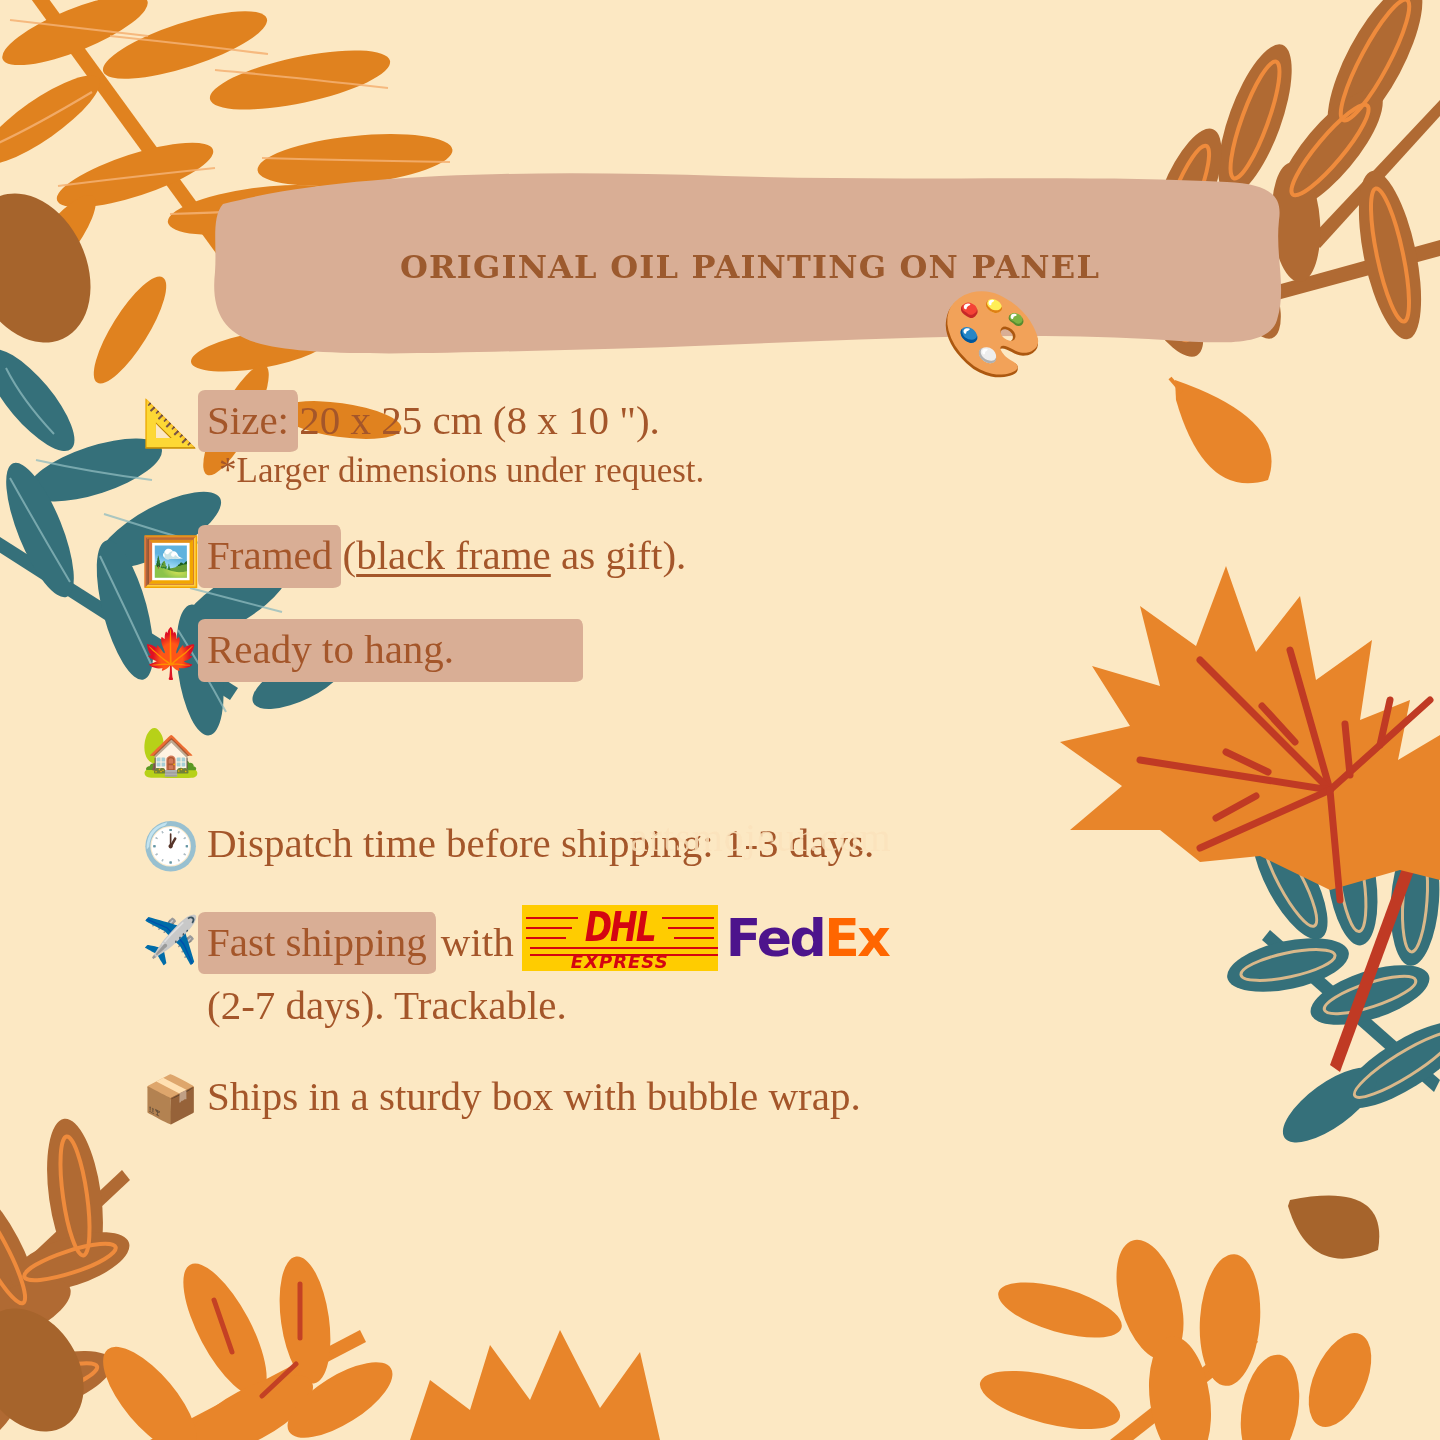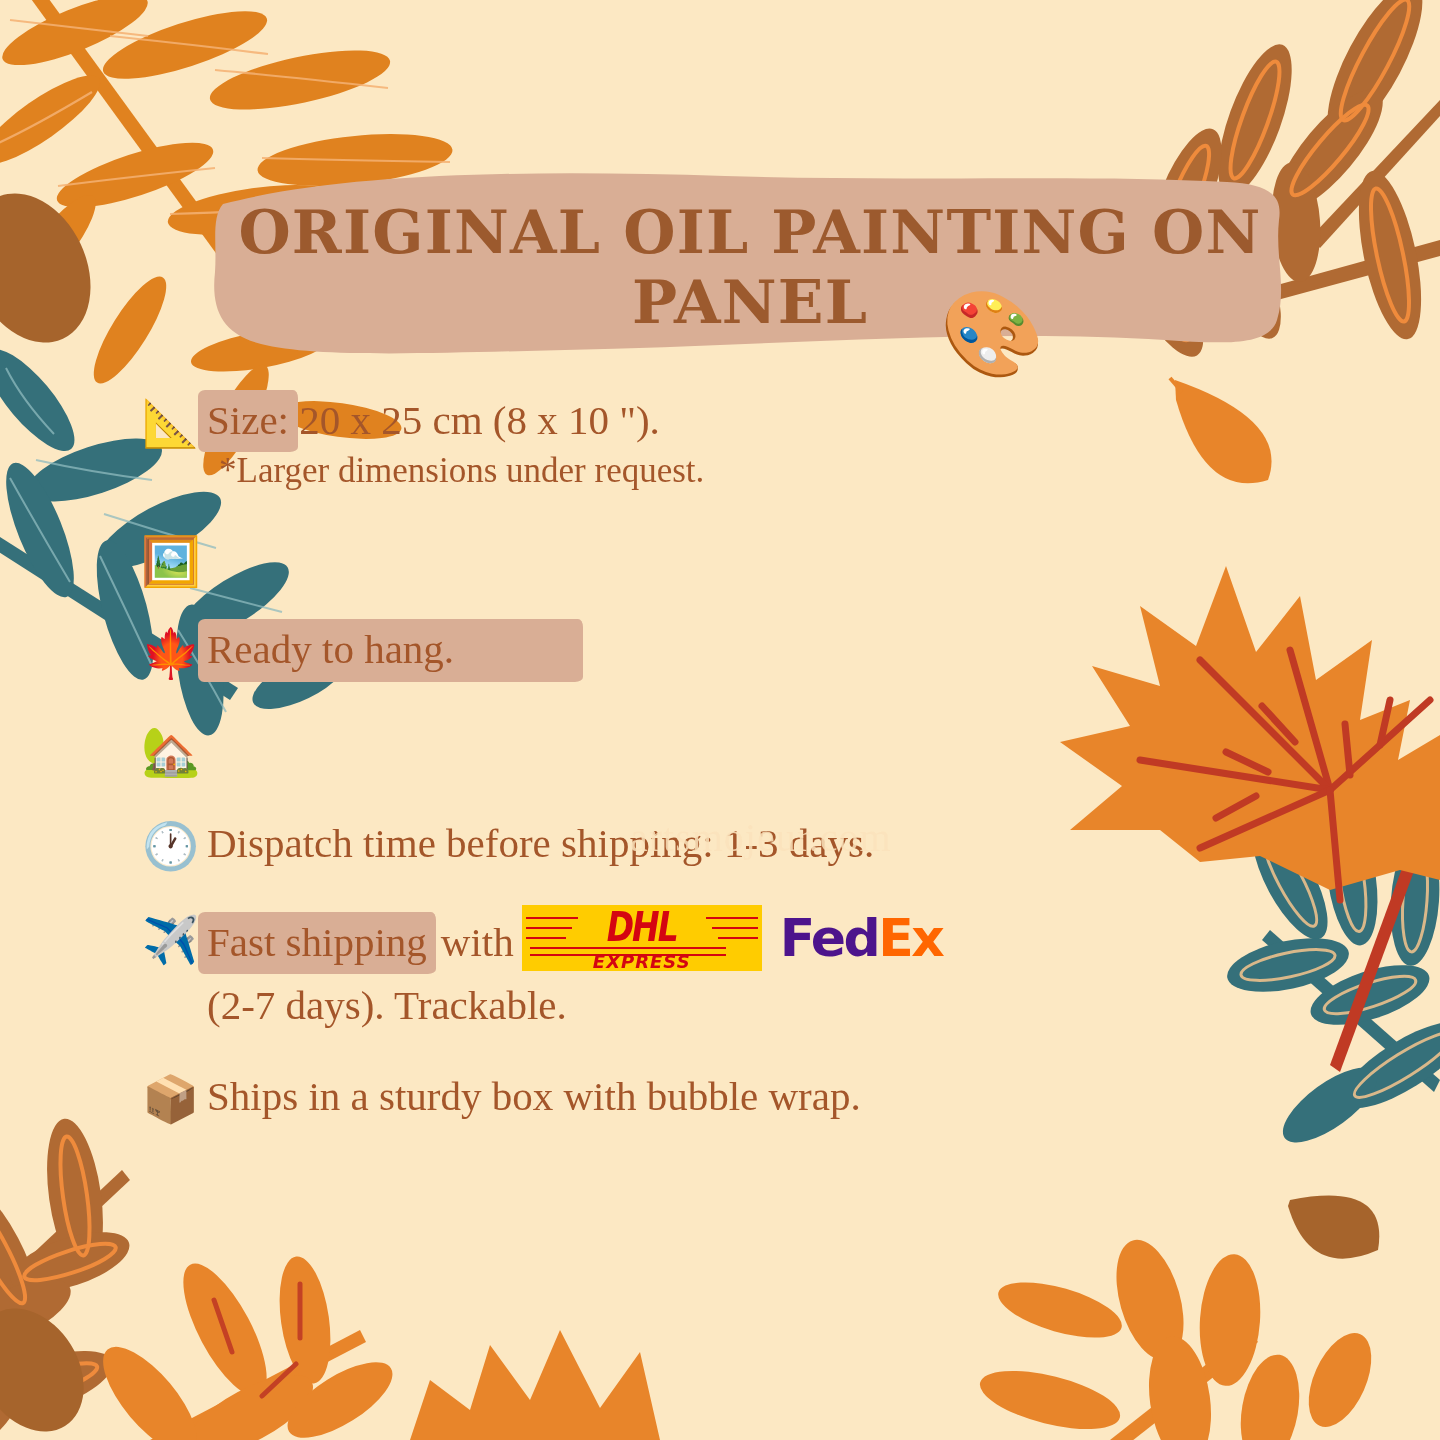--- a/index.html
+++ b/index.html
@@ -15,21 +15,21 @@
 
   
   #title-block{position:absolute;left:205px;top:168px;width:1090px;height:190px;}
   #title-stroke{position:absolute;left:0;top:0;width:1090px;height:190px;}
   #title-text{
     position:absolute;left:0;top:0;width:1090px;height:190px;
     display:flex;align-items:center;justify-content:center;
     color:#9C5A2E;
     font-family:"DejaVu Serif", serif;
     font-weight:700;
-    font-size:60px;
+    font-size:32px;
     letter-spacing:1.2px;
     text-align:center;
     padding-top:8px;
     box-sizing:border-box;
   }
 
   
   #list{position:absolute;left:135px;top:388px;width:1180px;}
   .row{position:relative;display:flex;align-items:flex-start;}
   .ico{
@@ -55,40 +55,40 @@
     left:-9px;right:-9px;top:-6px;bottom:-8px;
     background:#D9AE95;
     border-radius:7px 5px 8px 6px/6px 8px 5px 7px;
     filter:blur(0.4px);
   }
   .ul{ text-decoration:underline; text-decoration-thickness:3px; text-underline-offset:5px;}
 
   
   .logos{display:inline-flex;align-items:center;gap:8px;vertical-align:middle;position:relative;top:-4px;}
   .dhl{
-    width:240px;height:66px;background:#FFCC00;position:relative;overflow:hidden;
+    width:196px;height:66px;background:#FFCC00;position:relative;overflow:hidden;
     display:inline-block;
   }
   .dhl .word{
     position:absolute;left:0;right:0;top:4px;text-align:center;
     color:#D40511;font-family:"DejaVu Sans", sans-serif;font-weight:700;font-style:italic;
     font-size:33px;letter-spacing:-2px;line-height:36px;
     transform:scaleY(1.25);
   }
   .dhl .exp{
     position:absolute;left:0;right:0;bottom:2px;text-align:center;
     color:#D40511;font-family:"DejaVu Sans", sans-serif;font-weight:700;font-style:italic;
     font-size:18px;letter-spacing:1px;line-height:14px;
   }
   .dhl .ln{position:absolute;height:2px;background:#D40511;}
   .fedex{
     display:inline-block;font-family:"DejaVu Sans", sans-serif;font-weight:700;
     font-size:52px;letter-spacing:-2.5px;line-height:56px;
   }
-  .fedex .fed{color:#4D148C;margin-left:10px;}
+  .fedex .fed{color:#4D148C;}
   .fedex .ex{color:#FF6600;}
   .ups{width:100px;height:116px;position:relative;display:inline-block;}
 
   #watermark{
     position:absolute;left:630px;top:814px;
     font-size:40px;color:#FBE3BC;
     font-family:"Liberation Serif", serif;
     letter-spacing:1px;
     white-space:nowrap;
     opacity:.85;
@@ -320,20 +320,23 @@
       </div>
     </div>
 
     <div class="row" style="margin-bottom:40px;">
       <div class="ico"></div>
       <div class="txt sub" style="padding-left:12px;">*Larger dimensions under request.</div>
     </div>
 
     <div class="row" style="margin-bottom:40px;">
       <div class="ico" style="font-size:48px;padding-top:6px;">🖼️</div>
+      <div class="txt">
+        <span class="hl"><span>Framed</span></span><span>  (</span><span class="ul">black frame</span><span> as gift).</span>
+      </div>
     </div>
 
     <div class="row" style="margin-bottom:46px;">
       <div class="ico" style="font-size:48px;padding-top:4px;">🍁</div>
       <div class="txt">
         <span class="hl" style="padding-right:120px;"><span>Ready to hang.</span></span>
       </div>
     </div>
 
     <div class="row" style="margin-bottom:44px;">

